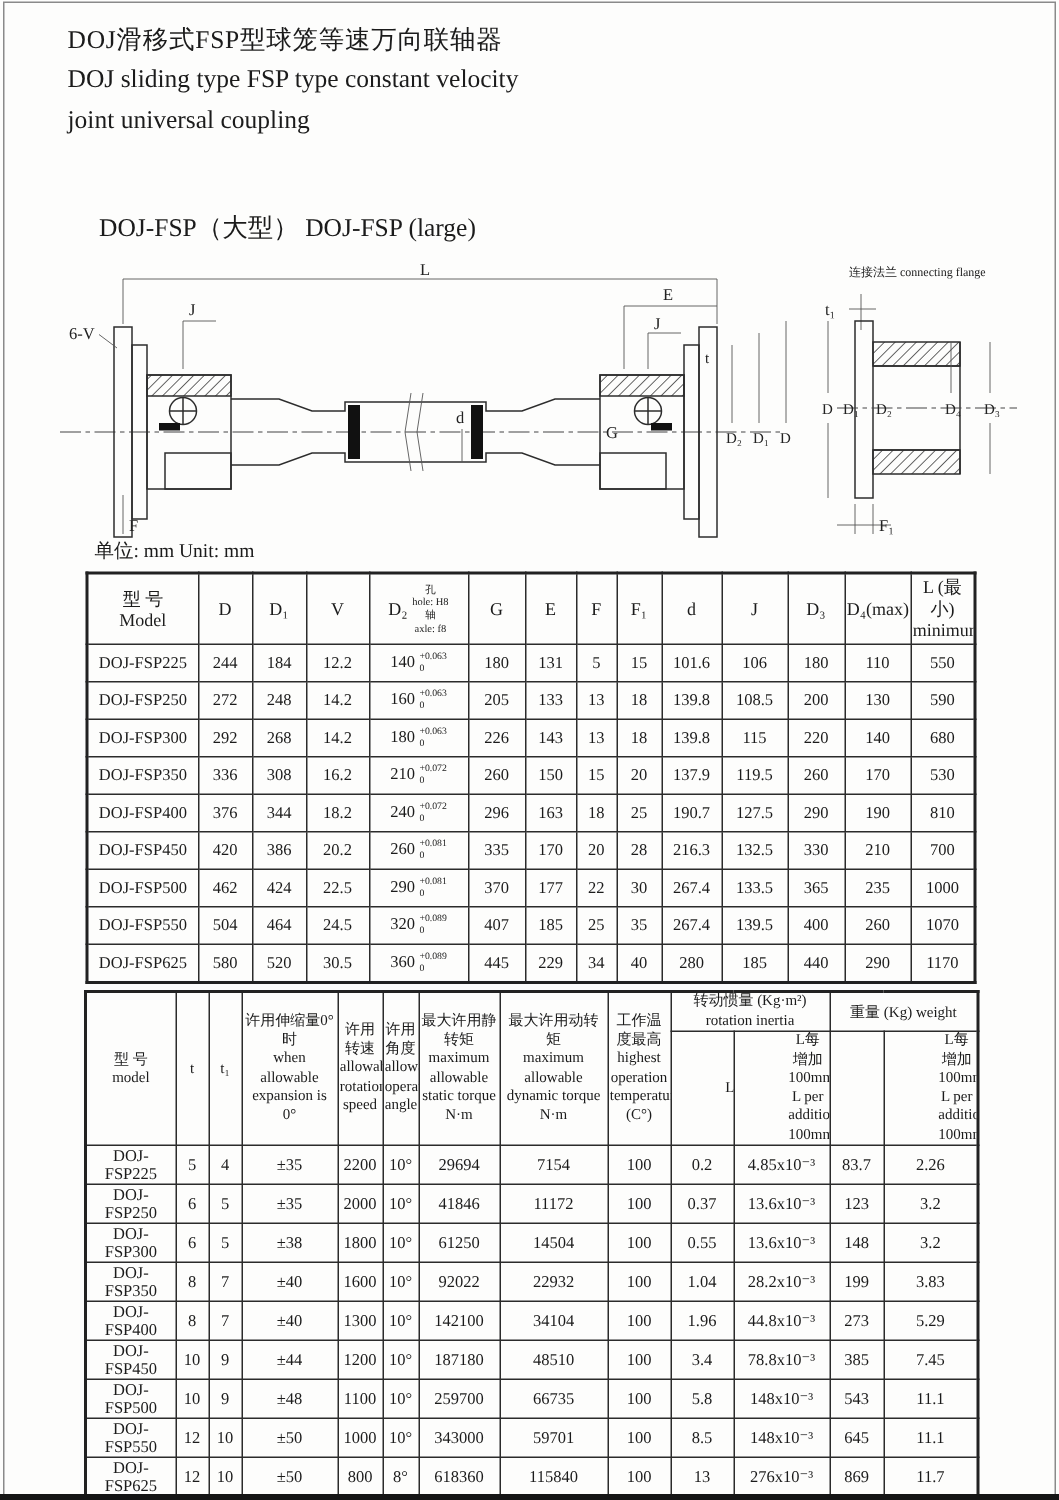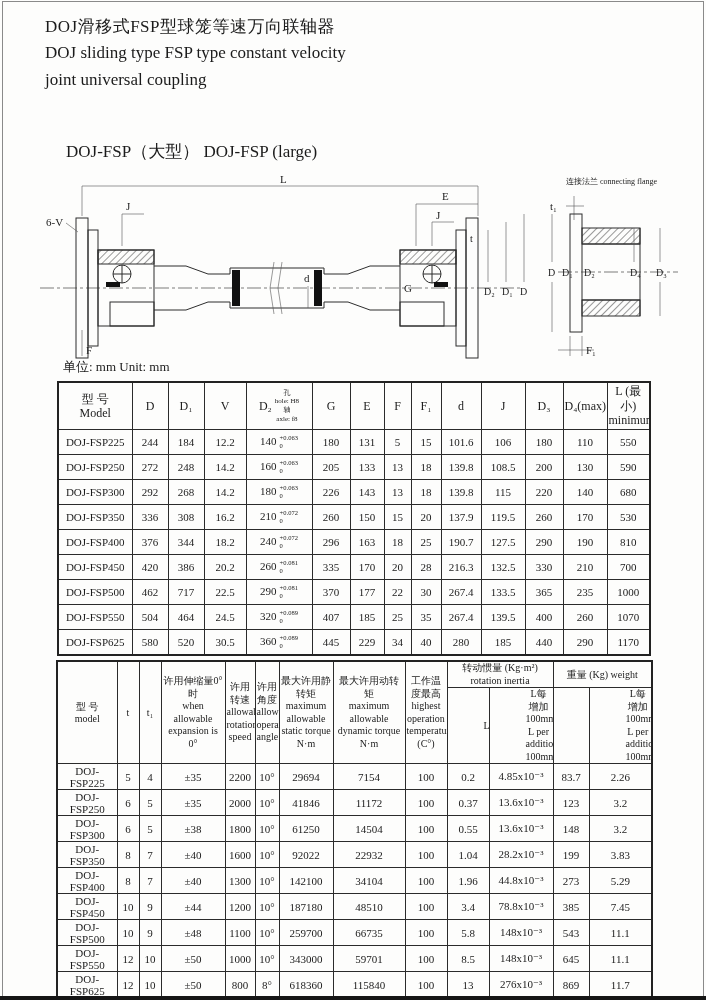--- a/index.html
+++ b/index.html
@@ -327,21 +327,21 @@
         <td>216.3</td>
         <td>132.5</td>
         <td>330</td>
         <td>210</td>
         <td>700</td>
       </tr>
 
       <tr>
         <td class="model">DOJ-FSP500</td>
         <td>462</td>
-        <td>717</td>
+        <td>424</td>
         <td>22.5</td>
         <td><span class="tol-v">290</span><span class="tol-stack">
             <span>+0.081</span>
             <span>0</span>
           </span></td>
         <td>370</td>
         <td>177</td>
         <td>22</td>
         <td>30</td>
         <td>267.4</td>

